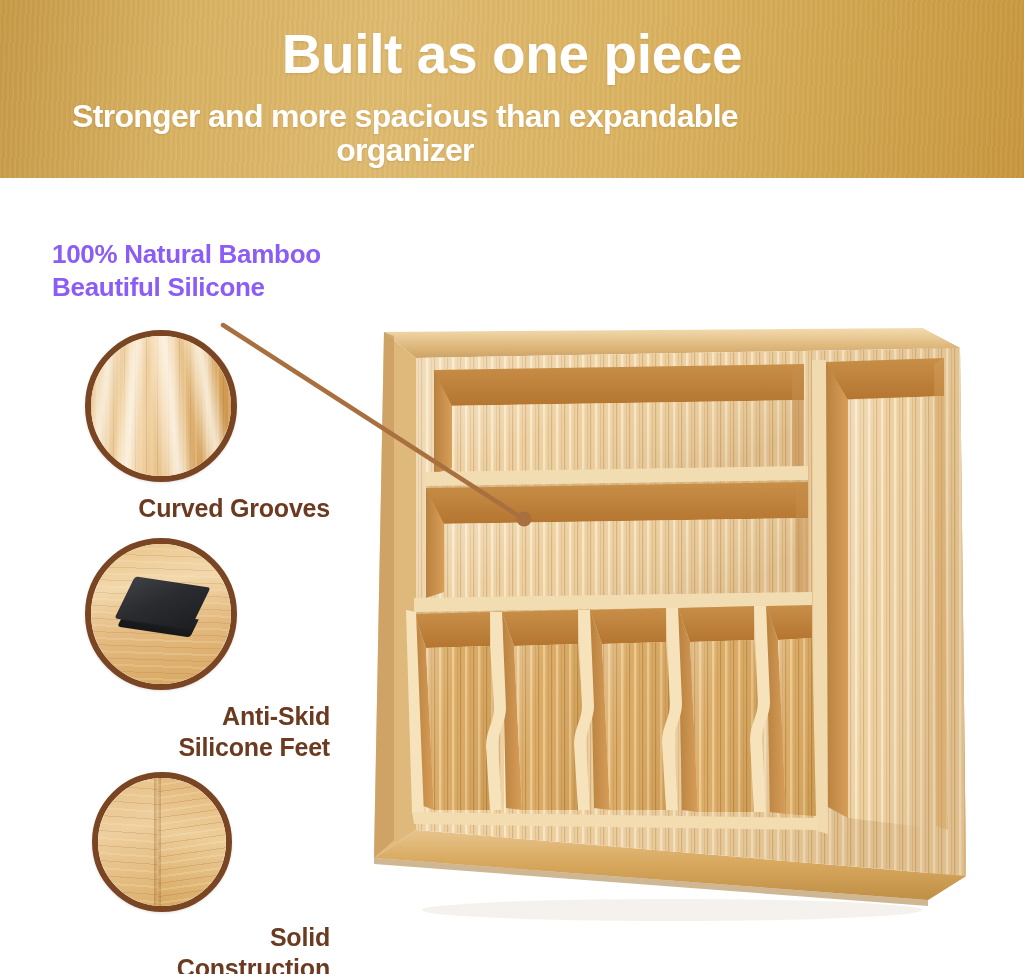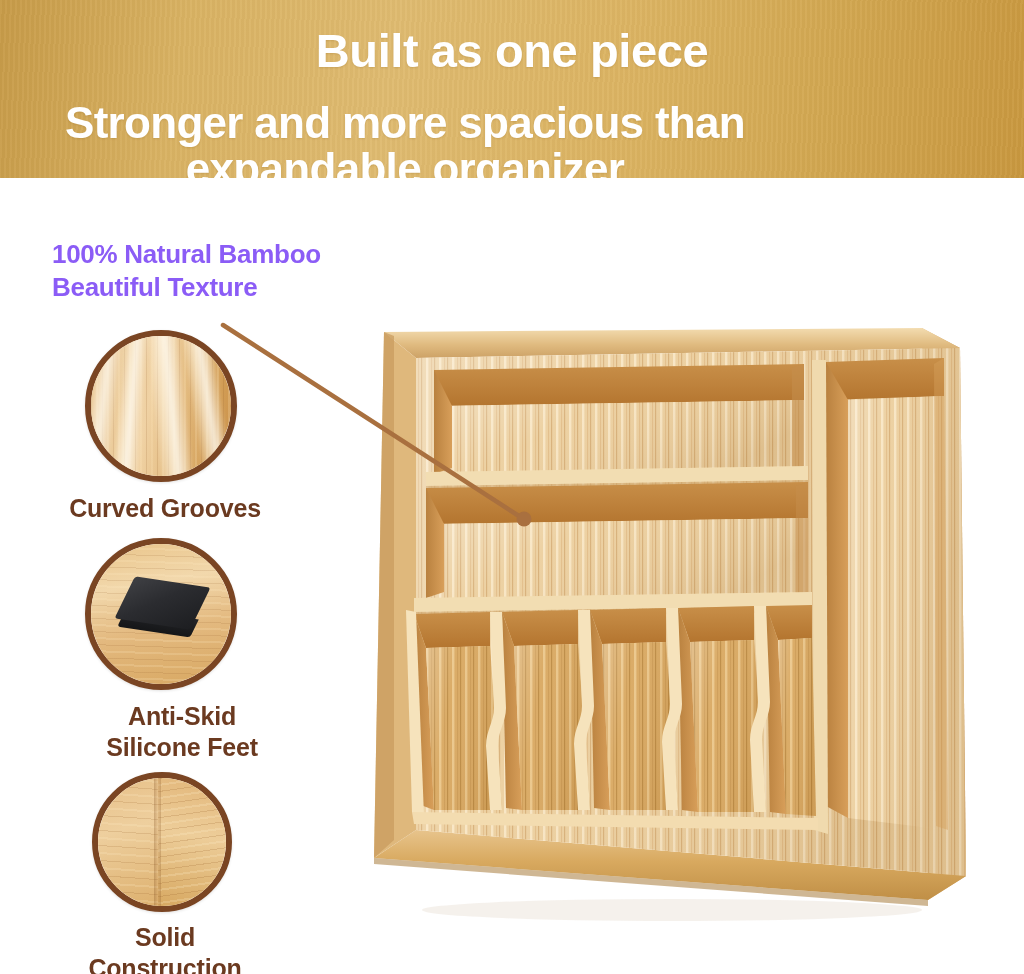--- a/index.html
+++ b/index.html
@@ -45,34 +45,34 @@
         rgba(0,0,0,0.02) 2px,
         rgba(0,0,0,0.02) 5px);
     pointer-events: none;
   }
   .banner-title {
     position: absolute;
     left: 0; top: 26px;
     width: 1024px;
     text-align: center;
     color: #ffffff;
-    font-size: 47px;
+    font-size: 55px;
     font-weight: bold;
     letter-spacing: -0.4px;
     line-height: 1.05;
     text-shadow: 0 1px 2px rgba(120,80,10,0.18);
     z-index: 2;
   }
   .banner-subtitle {
     position: absolute;
     left: 0; top: 100px;
     width: 810px;
     text-align: center;
     color: #ffffff;
-    font-size: 44px;
+    font-size: 32px;
     font-weight: bold;
     letter-spacing: -0.7px;
     line-height: 1.05;
     text-shadow: 0 1px 2px rgba(120,80,10,0.18);
     z-index: 2;
   }
 
   
   .callout-heading {
     position: absolute;
@@ -137,21 +137,21 @@
       rgba(255,248,232,0.62) 35%,
       rgba(255,252,244,0.80) 55%,
       rgba(255,255,255,0.00) 100%);
     filter: blur(1.5px);
   }
 
   .feature-label {
     position: absolute;
     left: 0;
     width: 330px;
-    text-align: center;
+    text-align: right;
     color: #6b3a20;
     font-size: 25px;
     font-weight: bold;
     line-height: 1.22;
     letter-spacing: -0.2px;
   }
 
   
   .foot-wrap { position: absolute; left: 0; top: 0; right: 0; bottom: 0; }
   .foot-top {
@@ -211,21 +211,21 @@
 
 <div id="page">
 
   <div id="banner">
     <div class="banner-title">Built as one piece</div>
     <div class="banner-subtitle">Stronger and more spacious than expandable organizer</div>
   </div>
 
   <div class="callout-heading">
     <div>100% Natural Bamboo</div>
-    <div>Beautiful Texture</div>
+    <div>Beautiful Silicone</div>
   </div>
 
   <svg id="pointer-line" viewBox="0 0 1024 974">
     <line x1="223" y1="325" x2="522" y2="518" stroke="#a9703f" stroke-width="4.5" stroke-linecap="round"></line>
     <circle cx="524" cy="519" r="7.5" fill="#a9703f"></circle>
   </svg>
 
   <div class="feature" style="top:330px;height:200px;">
     <div class="circle" style="left:85px; top:0px; width:152px; height:152px;">
       <div class="circle-inner bamboo-vert">

